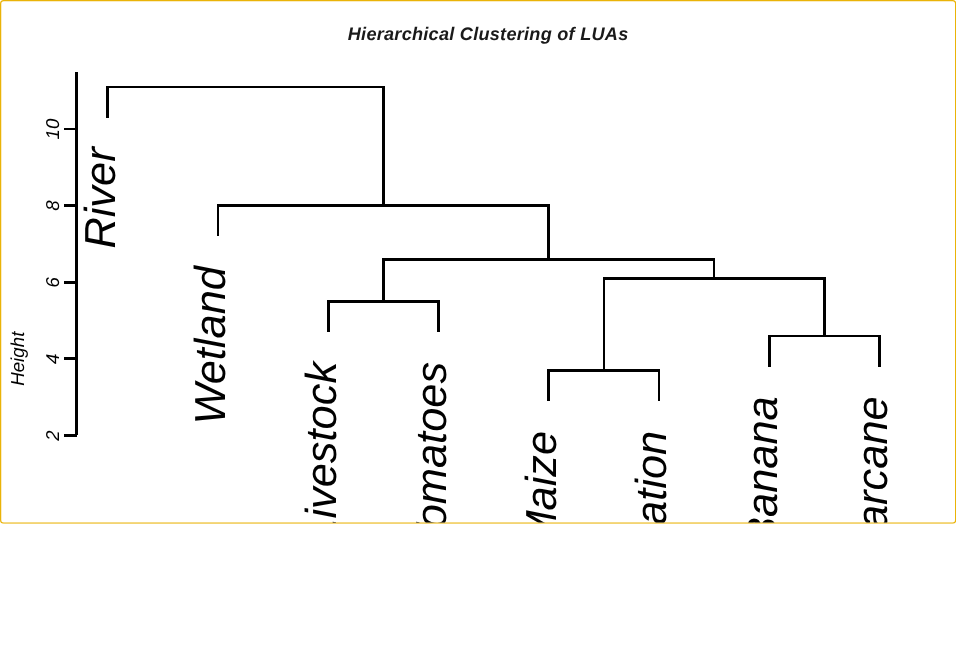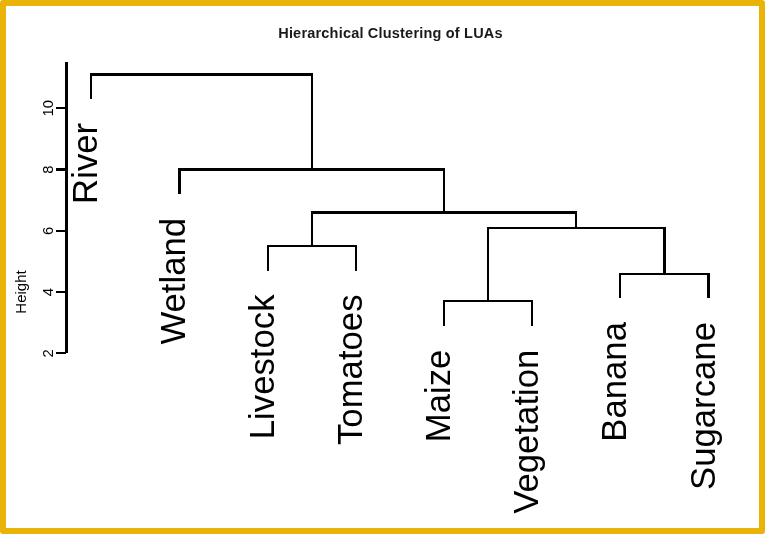--- a/index.html
+++ b/index.html
@@ -1,24 +1,25 @@
 <!DOCTYPE html>
 <html><head>
 <meta charset="utf-8">
 <style>
   html,body{margin:0;padding:0;background:#fff;}
   .figure{
     position:relative;
-    width:765px;height:534px;
+    width:765px;height:419px;
     box-sizing:border-box;
     background:#ffffff;
-    border:6px solid #eab308;
+    border:1px solid #eab308;
     border-radius:3px;
     overflow:hidden;
     font-family:"Liberation Sans", sans-serif;
+    font-style:italic;
   }
   .chart-title{
     position:absolute;
     left:8px;top:19px;
     width:100%;
     text-align:center;
     font-size:14.5px;
     font-weight:bold;
     color:#1a1a1a;
     letter-spacing:0.2px;

